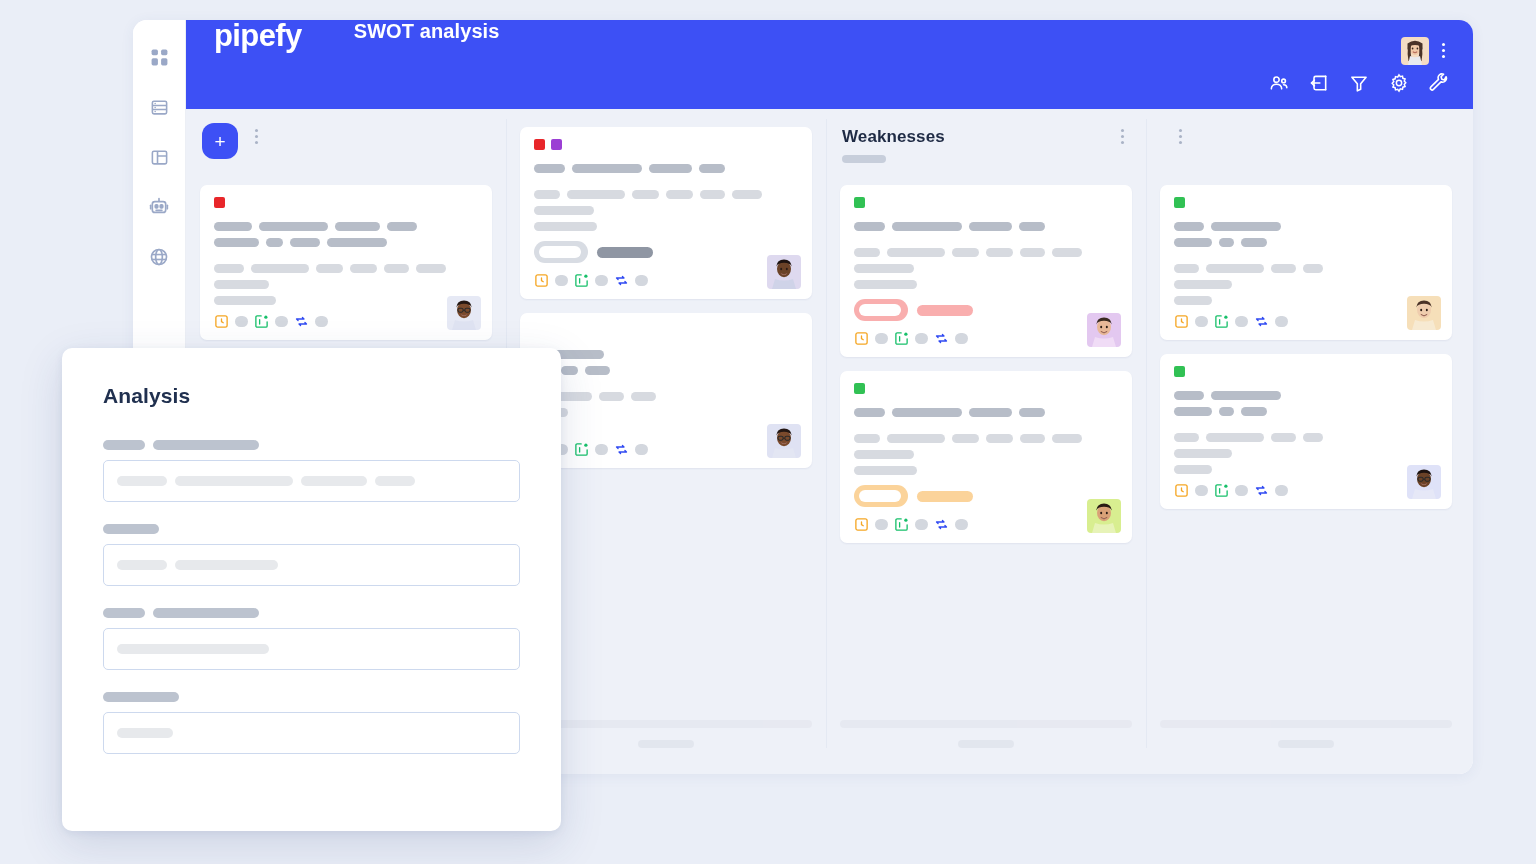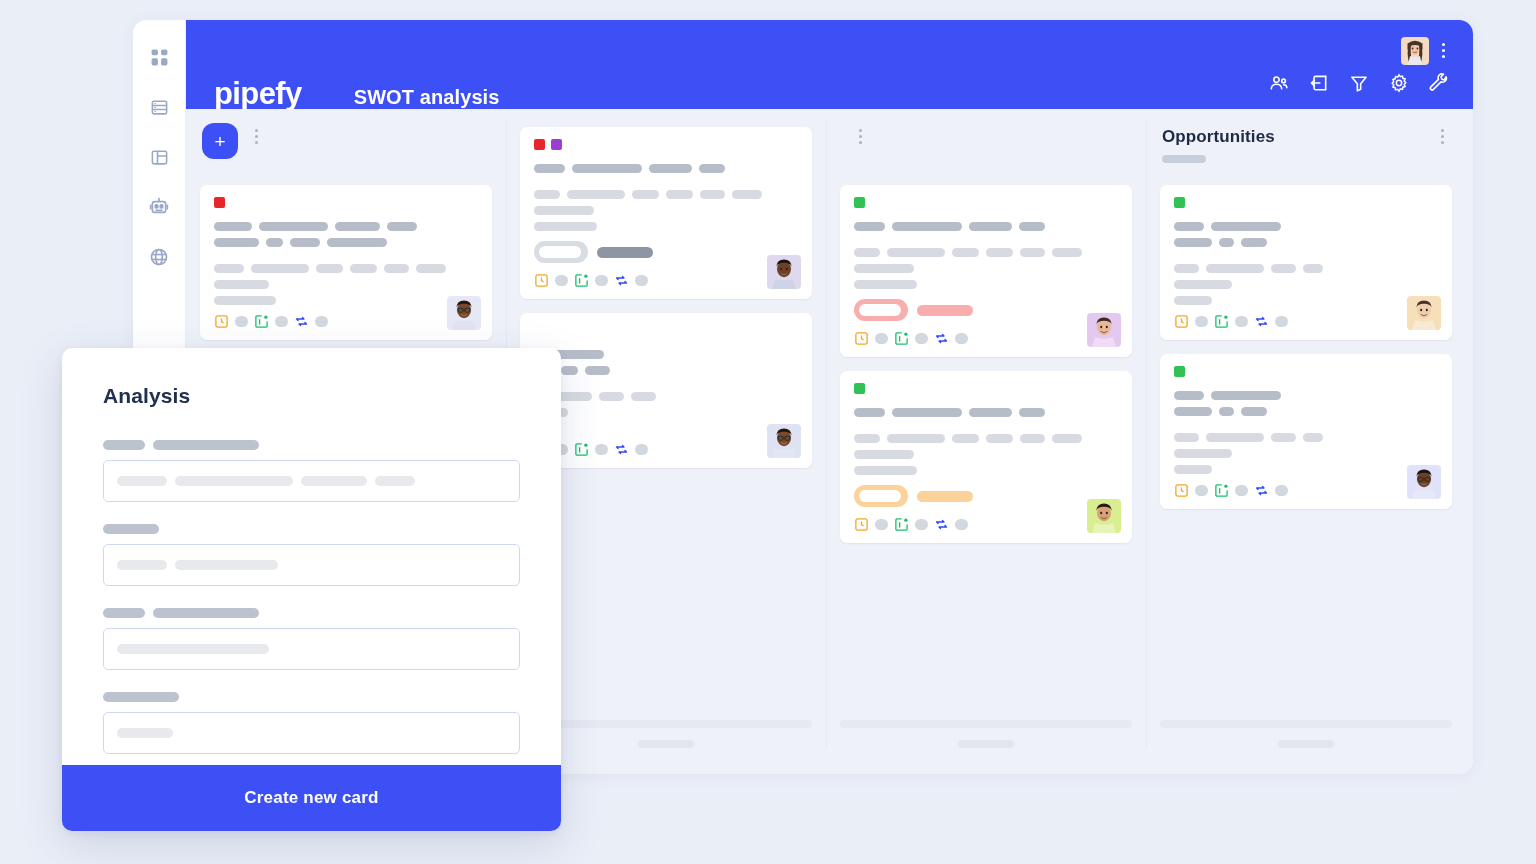--- a/index.html
+++ b/index.html
@@ -39,21 +39,21 @@
     cursor: pointer;
   }
   .rail-icon svg { display: block; }
 
   
   .main { flex: 1; display: flex; flex-direction: column; min-width: 0; }
 
   .topbar {
     height: 89px;
     background: #3d50f5;
-    display: flex; align-items: flex-end;
+    display: flex; align-items: flex-start;
     padding: 0 26px 0 28px;
     position: relative;
     flex: 0 0 89px;
   }
   .logo {
     color: #fff;
     font-size: 31px;
     font-weight: bold;
     letter-spacing: -.6px;
     line-height: 1;
@@ -562,20 +562,24 @@
     <path d="M13.8 18.4 Q17 21.4 20.2 18.4" stroke="#8a5242" stroke-width="1" fill="none"></path>
   </svg></div>
           </div>
           <div class="col-footer-skel">
             <div class="line1"></div>
             <div class="line2"></div>
           </div>
         </div>
         <div class="column">
           <div class="col-head">
+            <div class="col-title-wrap">
+              <div class="col-title">Weaknesses</div>
+              <div class="col-sub" style="width: 44px;"></div>
+            </div>
             <div class="col-kebab">
               <i></i>
               <i></i>
               <i></i>
             </div>
           </div>
           <div class="card">
             <div class="card-labels">
               <span class="label-chip" style="background: rgb(49, 193, 84);"></span>
             </div>
@@ -707,24 +711,20 @@
     <path d="M13.8 18.4 Q17 21.4 20.2 18.4" stroke="#8a5242" stroke-width="1" fill="none"></path>
   </svg></div>
           </div>
           <div class="col-footer-skel">
             <div class="line1"></div>
             <div class="line2"></div>
           </div>
         </div>
         <div class="column">
           <div class="col-head">
-            <div class="col-title-wrap">
-              <div class="col-title">Opportunities</div>
-              <div class="col-sub" style="width: 44px;"></div>
-            </div>
             <div class="col-kebab">
               <i></i>
               <i></i>
               <i></i>
             </div>
           </div>
           <div class="card">
             <div class="card-labels">
               <span class="label-chip" style="background: rgb(49, 193, 84);"></span>
             </div>
@@ -896,14 +896,13 @@
         <div class="field">
           <div class="field-label">
             <span class="lb" style="width: 76px;"></span>
           </div>
           <div class="field-input">
             <span class="ph" style="width: 56px;"></span>
           </div>
         </div>
       </div>
   </div>
-  <button class="modal-cta">Create new card</button>
 </div>
 
 </body></html>

